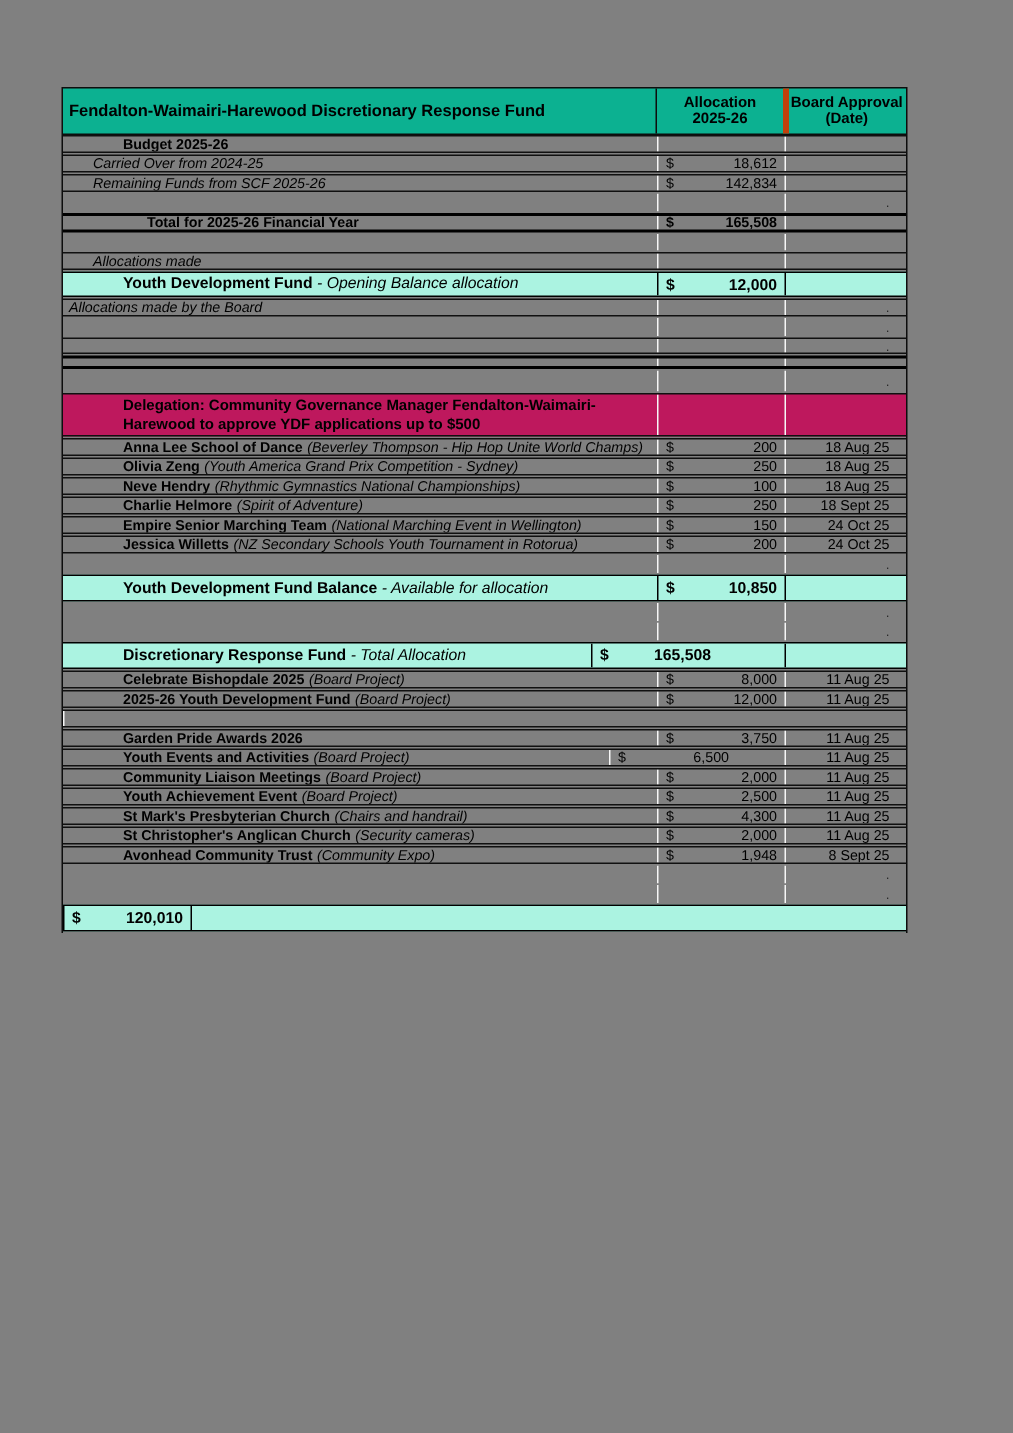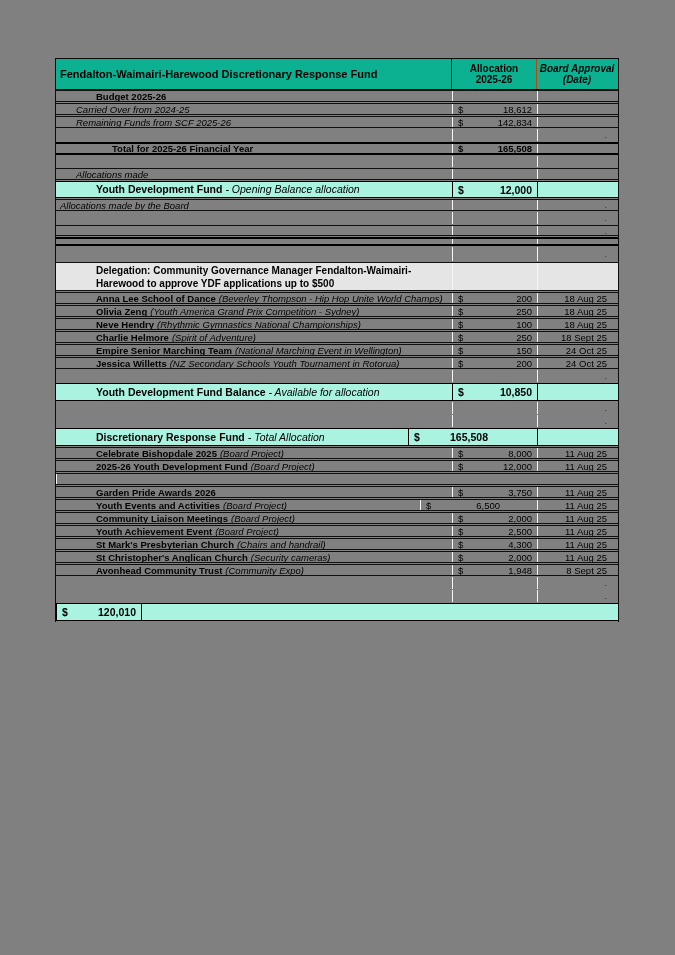--- a/index.html
+++ b/index.html
@@ -4,37 +4,37 @@
 <style>
   html,body{margin:0;padding:0;}
   body{
     width:675px;height:955px;
     background:#808080;
     font-family:"Liberation Sans","DejaVu Sans",sans-serif;
     position:relative;overflow:hidden;
     color:#000;
   }
   #sheet{
-    position:absolute;left:55px;top:58px;width:562px;
+    position:absolute;left:41px;top:58px;width:562px;
     background:#808080;
     border-left:1px solid #0d0d0d;border-right:1px solid #0d0d0d;
   }
   
   #colhead{display:flex;height:30px;background:#0cb191;border-top:1px solid #0d0d0d;border-bottom:1px solid #0d0d0d;}
   #colhead .hc{box-sizing:border-box;display:flex;align-items:center;font-weight:bold;}
   #colhead .h1{flex:0 0 395px;padding-left:4px;font-size:11px;line-height:12px;}
   #colhead .h2{flex:0 0 85px;border-left:1px solid #0d0d0d;}
-  #colhead .h3{flex:0 0 81px;border-left:1px solid #c2410c;font-style:italic;}
+  #colhead .h3{flex:0 0 81px;border-left:4px solid #c2410c;}
   #colhead .h2,#colhead .h3{justify-content:center;text-align:center;font-size:10px;line-height:11.5px;}
   
   .r{display:flex;background:#808080;margin-bottom:1px;box-sizing:border-box;overflow:hidden;}
   .r.blk{border-top:1px solid #101010;border-bottom:1px solid #101010;}
   .r.thk{border-top:2px solid #000;border-bottom:2px solid #000;}
   .r.aqua{background:#abf3e1;border-top:1px solid #000;border-bottom:1px solid #000;}
-  .r.lav{background:#e5e5e5;}
+  .r.lav{background:#be185d;}
   .c{box-sizing:border-box;overflow:hidden;white-space:nowrap;}
   .c1{flex:1 1 auto;font-size:9.5px;line-height:11px;padding-left:4px;display:flex;align-items:center;}
   .c2{flex:0 0 85px;border-left:1px solid #f6f6f6;display:flex;justify-content:space-between;align-items:center;padding:0 5px;font-size:9.5px;}
   .c3{flex:0 0 81px;border-left:1px solid #f6f6f6;text-align:right;padding-right:11px;font-size:9.5px;display:flex;align-items:center;justify-content:flex-end;}
   .aqua .c2,.aqua .c3{border-left:1px solid #000;}
   .aqua .c1{font-size:10.5px;}
   .aqua .amt,.aqua .cur{font-weight:bold;font-size:10.5px;}
   .b{font-weight:bold;}
   .i{font-style:italic;}
   .lav .c1{white-space:normal;font-weight:bold;font-size:10px;line-height:13px;align-items:flex-start;padding-top:1px;}

